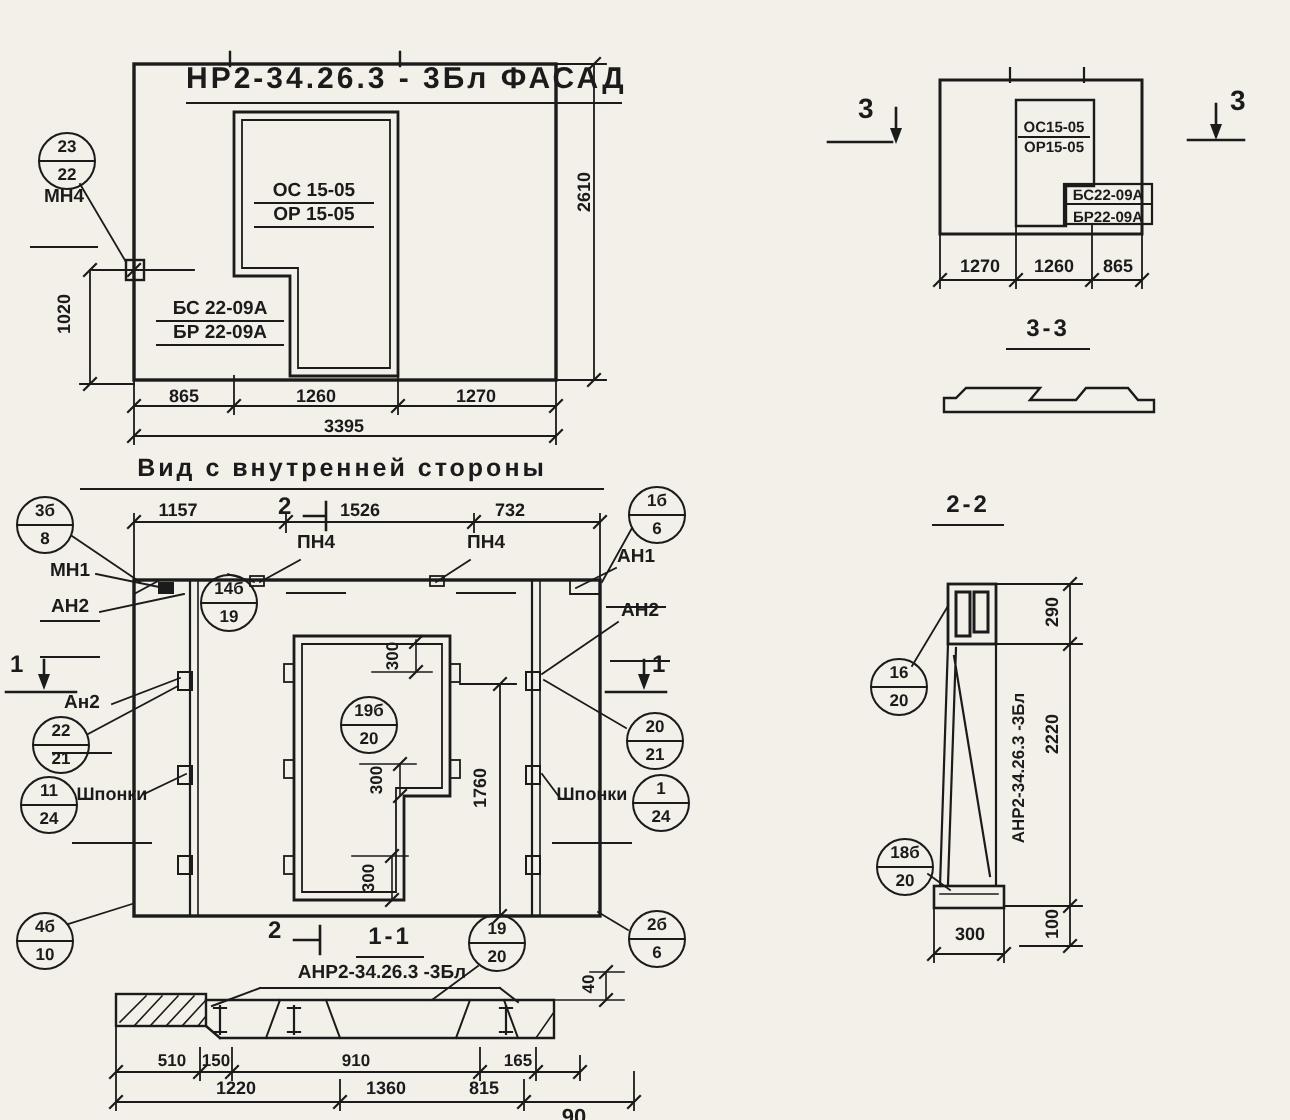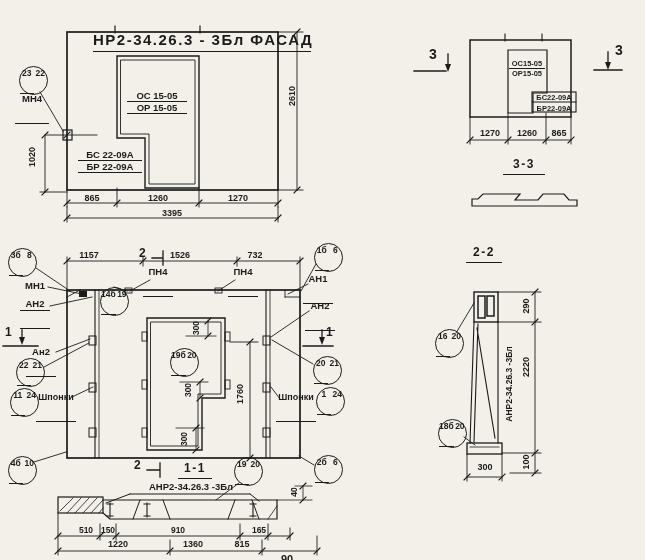--- a/index.html
+++ b/index.html
@@ -9,21 +9,21 @@
   .lbl{position:absolute;font-weight:700;font-size:9.5px;line-height:10px;white-space:nowrap;color:#1b1b1b;}
   .c{text-align:center;}
   .ul{border-bottom:1.4px solid #1b1b1b;padding-bottom:19px;}
   .rot{transform:rotate(-90deg);transform-origin:center;text-align:center;}
   .title{position:absolute;font-weight:700;text-align:center;letter-spacing:1.5px;
          border-bottom:1.7px solid #1b1b1b;padding-bottom:3px;white-space:nowrap;}
   .frac{position:absolute;text-align:center;font-weight:700;color:#1b1b1b;}
   .frac span{display:block;padding:0 2px;}
   .frac.u span{border-bottom:1.3px solid #1b1b1b;}
   .callout{position:absolute;width:27px;height:27px;border:1.4px solid #1b1b1b;border-radius:50%;
-           display:flex;flex-direction:row;font-weight:700;font-size:8.5px;text-align:center;}
+           display:flex;flex-direction:column;font-weight:700;font-size:8.5px;text-align:center;}
   .callout span{flex:1;line-height:12px;}
   .callout span:first-child{border-bottom:1.3px solid #1b1b1b;}
   .mark{position:absolute;font-weight:700;font-size:12px;}
   .dim{font-size:9px;}
 </style>
 </head>
 <body>
 
 <div id="sheet">
 
@@ -169,20 +169,21 @@
     <span>БС22-09А</span>
     <span style="margin-top:2px;">БР22-09А</span>
   </div>
   <div class="mark" style="left:429px;top:46px;font-size:14px;">3</div>
   <div class="mark" style="left:615px;top:42px;font-size:14px;">3</div>
   <div class="lbl c dim" style="left:476px;top:128px;width:28px;">1270</div>
   <div class="lbl c dim" style="left:513px;top:128px;width:28px;">1260</div>
   <div class="lbl c dim" style="left:547px;top:128px;width:24px;">865</div>
   <div class="title" style="left:503px;top:157px;width:42px;font-size:12px;">3-3</div>
 
+  <div class="title" style="left:40px;top:227px;width:262px;font-size:12.5px;">Вид с внутренней стороны</div>
   <div class="lbl c dim" style="left:71px;top:250px;width:36px;">1157</div>
   <div class="lbl c dim" style="left:162px;top:250px;width:36px;">1526</div>
   <div class="lbl c dim" style="left:240px;top:250px;width:30px;">732</div>
   <div class="mark" style="left:139px;top:246px;">2</div>
 
   <div class="callout" style="left:8px;top:248px;">
     <span>3б</span>
     <span>8</span>
   </div>
   <div class="callout" style="left:100px;top:259px;margin-top:28px;">

